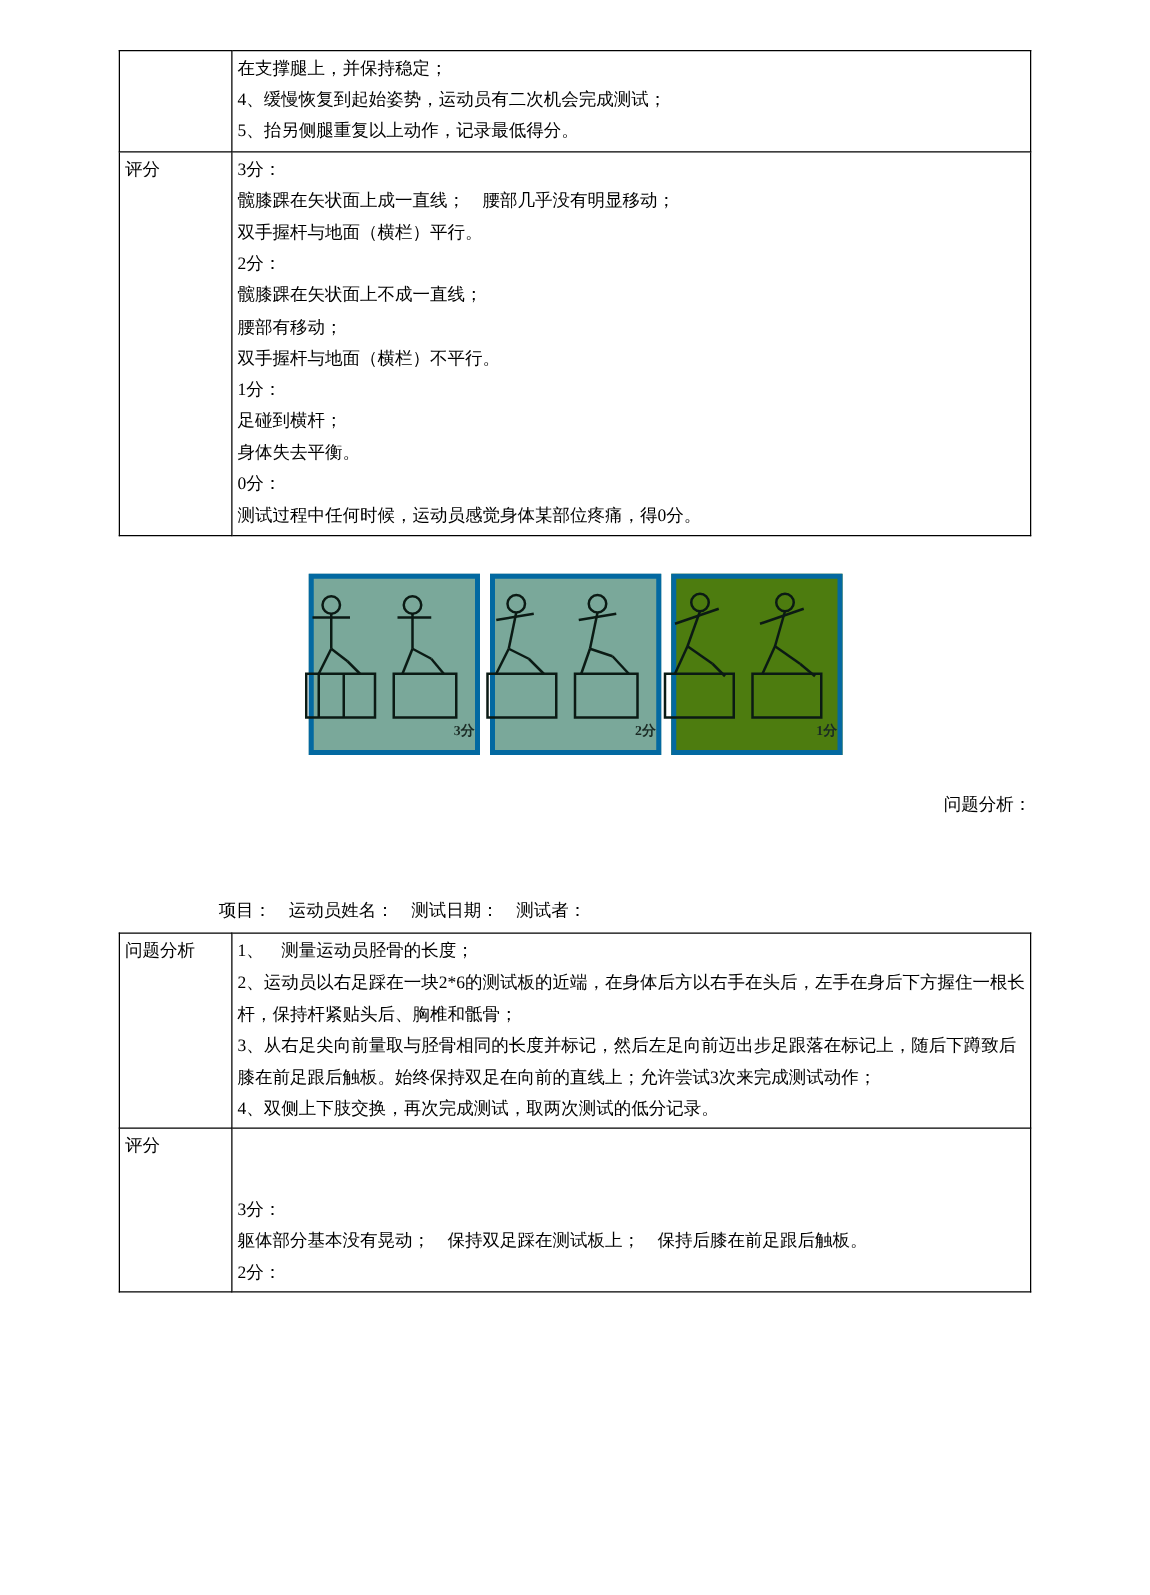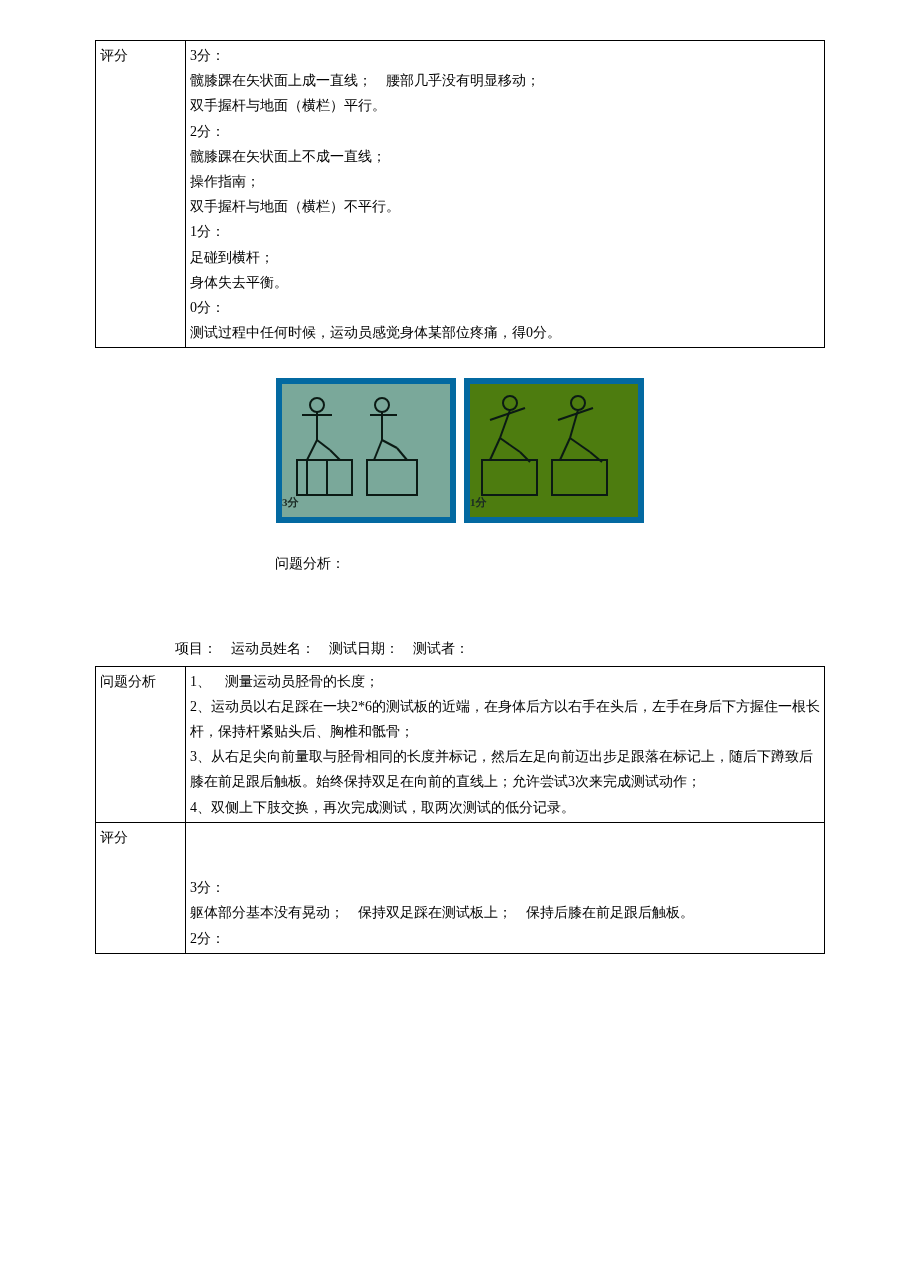--- a/index.html
+++ b/index.html
@@ -24,69 +24,78 @@
       word-wrap: break-word;
     }
     .col-label { width: 90px; }
     .figures {
       display: flex;
       justify-content: center;
       gap: 8px;
       margin: 30px 0 20px;
     }
     .fig {
-      width: 180px;
+      width: 137px;
       height: 145px;
       background: #7aa89a;
-      border: 6px solid #0369a1;
+      border: 4px solid #0369a1;
       position: relative;
       display: flex;
       flex-direction: column;
-      align-items: flex-start;
+      align-items: flex-end;
       justify-content: flex-end;
       padding-bottom: 4px;
     }
     .fig.light { background: #4d7c0f; }
     .fig svg { position: absolute; top: 6px; }
     .fig-caption {
       font-size: 11px;
       color: #1a2a24;
       font-weight: bold;
       margin-top: auto;
     }
     .analysis {
       margin: 28px 0 60px 180px;
+      text-align: right;
     }
     .header-line {
       margin: 8px 0 4px 80px;
       font-family: Liberation Serif, serif;
     }
     .title-row td {
       text-align: center;
     }
   </style>
 </head>
 <body>
 
 <table>
   <colgroup>
       <col class="col-label">
       <col>
     </colgroup>
   <tbody>
+      <tr>
+    <td></td>
+    <td>
+      <div>在支撑腿上，并保持稳定；</div>
+      <div>4、缓慢恢复到起始姿势，运动员有二次机会完成测试；</div>
+      <div>5、抬另侧腿重复以上动作，记录最低得分。</div>
+    </td>
+  </tr>
   <tr>
     <td>评分</td>
     <td>
       <div></div>
       <div>3分：</div>
       <div>髋膝踝在矢状面上成一直线；　腰部几乎没有明显移动；</div>
       <div>双手握杆与地面（横栏）平行。</div>
       <div>2分：</div>
       <div>髋膝踝在矢状面上不成一直线；</div>
-      <div>操作指南；</div>
+      <div>腰部有移动；</div>
       <div>双手握杆与地面（横栏）不平行。</div>
       <div>1分：</div>
       <div>足碰到横杆；</div>
       <div>身体失去平衡。</div>
       <div>0分：</div>
       <div>测试过程中任何时候，运动员感觉身体某部位疼痛，得0分。</div>
     </td>
   </tr>
 </tbody>
   </table>
@@ -108,20 +117,41 @@
         <circle cx="100" cy="15" r="7"></circle>
           <line x1="100" y1="22" x2="100" y2="50"></line>
         <line x1="88" y1="25" x2="115" y2="25"></line>
           <line x1="100" y1="50" x2="92" y2="70"></line>
           <line x1="100" y1="50" x2="115" y2="58"></line>
           <line x1="115" y1="58" x2="125" y2="70"></line>
       </g>
     </svg>
     <span class="fig-caption">3分</span>
   </div>
+  <div class="fig">
+    <svg viewBox="0 0 150 120" width="150" height="120">
+      <g stroke="#0b1a14" stroke-width="2" fill="none">
+        <rect x="15" y="70" width="55" height="35"></rect>
+        <circle cx="38" cy="14" r="7"></circle>
+          <line x1="38" y1="21" x2="32" y2="50"></line>
+        <line x1="22" y1="27" x2="52" y2="22"></line>
+          <line x1="32" y1="50" x2="22" y2="70"></line>
+          <line x1="32" y1="50" x2="48" y2="58"></line>
+          <line x1="48" y1="58" x2="60" y2="70"></line>
+        <rect x="85" y="70" width="50" height="35"></rect>
+        <circle cx="103" cy="14" r="7"></circle>
+          <line x1="103" y1="21" x2="97" y2="50"></line>
+        <line x1="88" y1="27" x2="118" y2="22"></line>
+          <line x1="97" y1="50" x2="90" y2="70"></line>
+          <line x1="97" y1="50" x2="115" y2="56"></line>
+          <line x1="115" y1="56" x2="128" y2="70"></line>
+      </g>
+    </svg>
+    <span class="fig-caption">2分</span>
+  </div>
   <div class="fig light">
     <svg viewBox="0 0 150 120" width="150" height="120">
       <g stroke="#0b1a14" stroke-width="2" fill="none">
         <rect x="12" y="70" width="55" height="35"></rect>
         <circle cx="40" cy="13" r="7"></circle>
           <line x1="40" y1="20" x2="30" y2="48"></line>
         <line x1="20" y1="30" x2="55" y2="18"></line>
           <line x1="30" y1="48" x2="20" y2="70"></line>
           <line x1="30" y1="48" x2="50" y2="62"></line>
           <line x1="50" y1="62" x2="60" y2="72"></line>

